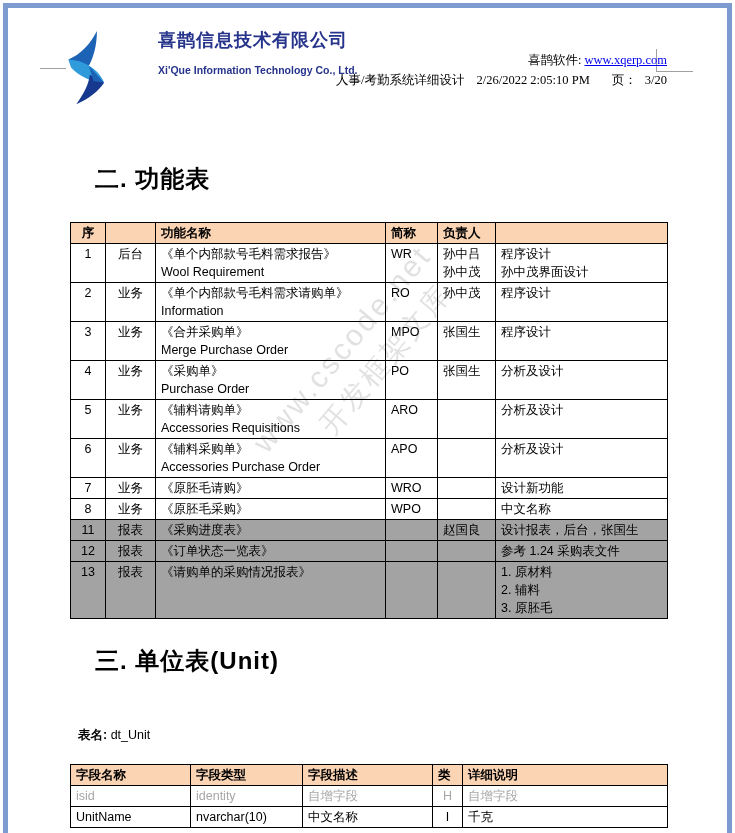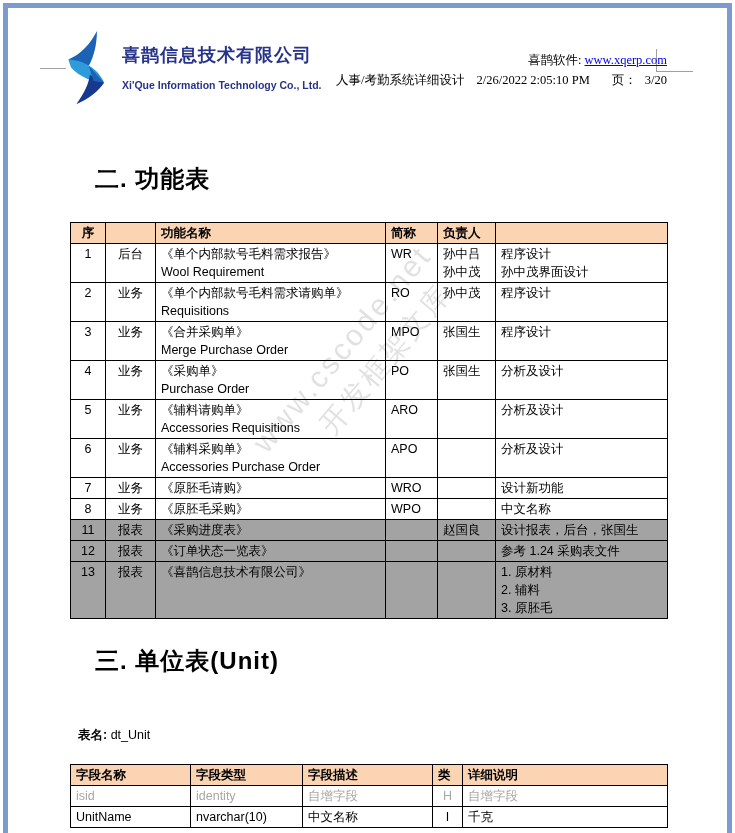--- a/index.html
+++ b/index.html
@@ -2,21 +2,21 @@
 <html><head>
 <meta charset="utf-8">
 <style>
   html,body{margin:0;padding:0;background:#fff;}
   .page{position:relative;width:735px;height:833px;background:#ffffff;overflow:hidden;
         font-family:"Liberation Sans",sans-serif;color:#000;}
   .page-border{position:absolute;top:3px;left:3px;right:3px;bottom:-12px;
         border-top:5px solid #7D9AD1;border-left:5px solid #7D9AD1;border-right:5px solid #7D9AD1;
         pointer-events:none;}
   
-  .logo{position:absolute;left:60px;top:30px;display:flex;align-items:center;}
+  .logo{position:absolute;left:60px;top:30px;display:flex;gap:36px;}
   .logo-bird{width:56px;height:76px;margin-right:6px;}
   .logo-text .cn{font-size:18px;font-weight:bold;color:#27348B;letter-spacing:1px;line-height:20px;}
   .logo-text .en{font-size:10.5px;font-weight:bold;color:#27348B;margin-top:14px;}
   .header-right{position:absolute;right:68px;top:50px;text-align:right;
         font-family:"Liberation Serif",serif;font-size:12.5px;line-height:20px;white-space:nowrap;}
   .header-right a{color:#0000EE;text-decoration:underline;}
   .hr-gap-s{display:inline-block;width:12px;}
   .hr-gap-l{display:inline-block;width:22px;}
   .margin-mark{position:absolute;background:#A0A0A0;}
   
@@ -113,21 +113,21 @@
           <td>
             <div>程序设计</div>
             <div>孙中茂界面设计</div>
           </td>
         </tr>
         <tr>
           <td class="c-center">2</td>
           <td class="c-center">业务</td>
           <td>
             <div>《单个内部款号毛料需求请购单》</div>
-            <div class="en-line">Requisitions</div>
+            <div class="en-line">Information</div>
           </td>
           <td>RO</td>
           <td>
             <div>孙中茂</div>
           </td>
           <td>
             <div>程序设计</div>
           </td>
         </tr>
         <tr>
@@ -233,21 +233,21 @@
           <td></td>
           <td></td>
           <td>
             <div>参考 1.24 采购表文件</div>
           </td>
         </tr>
         <tr class="gray">
           <td class="c-center">13</td>
           <td class="c-center">报表</td>
           <td>
-            <div>《喜鹊信息技术有限公司》</div>
+            <div>《请购单的采购情况报表》</div>
           </td>
           <td></td>
           <td></td>
           <td>
             <div>1. 原材料</div>
             <div>2. 辅料</div>
             <div>3. 原胚毛</div>
           </td>
         </tr>
       </tbody>

